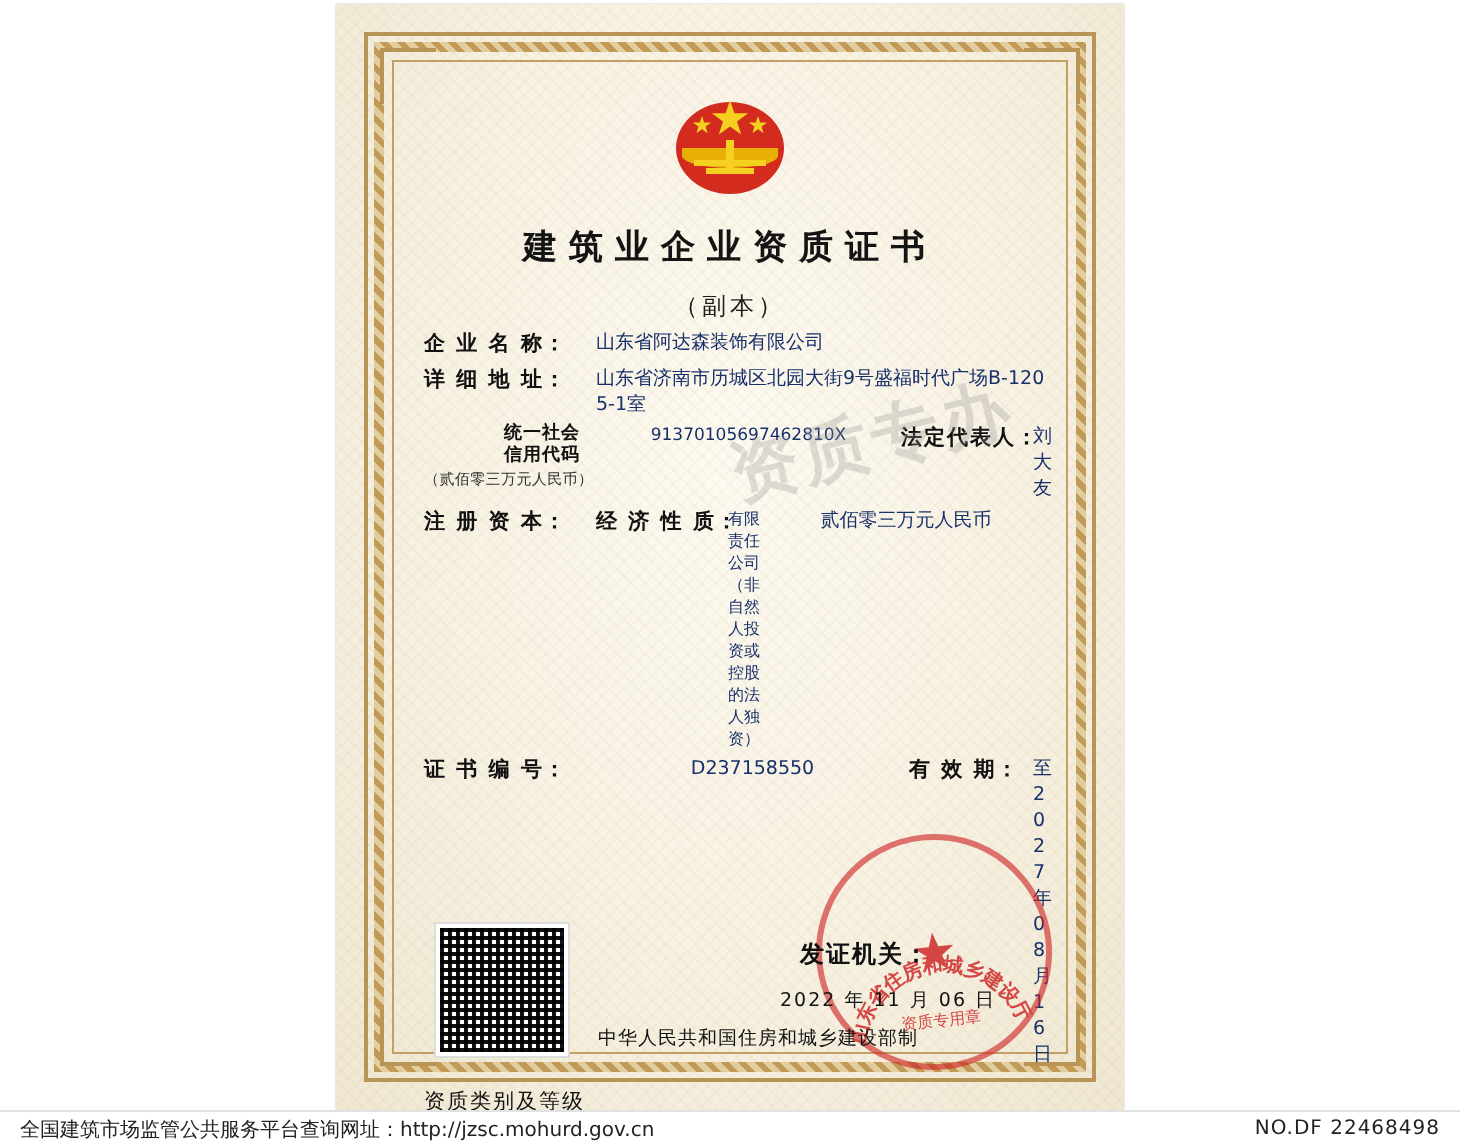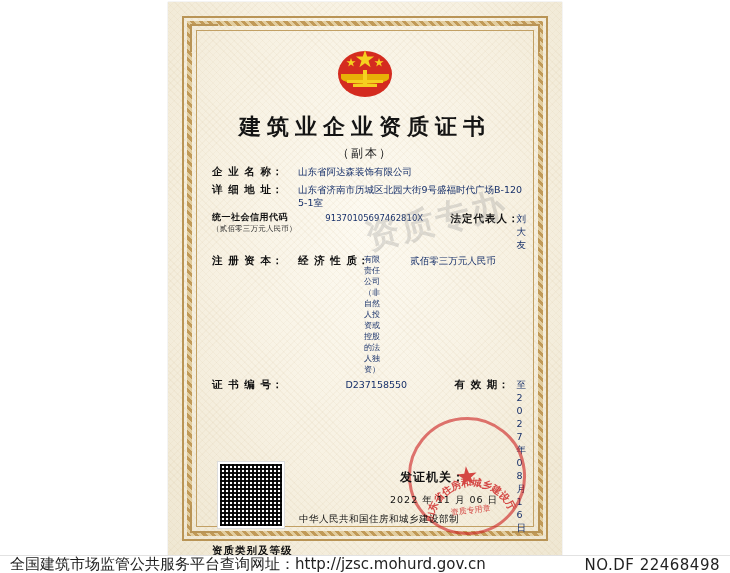--- a/index.html
+++ b/index.html
@@ -89,21 +89,21 @@
   }
 
   
   .cert-title {
     position: absolute;
     top: 110px;
     left: 0;
     right: 0;
     text-align: center;
     font-family: "DejaVu Sans", sans-serif;
-    font-size: 22px;
+    font-size: 17px;
     font-weight: bold;
     letter-spacing: 6px;
     color: #141414;
   }
   .cert-subtitle {
     position: absolute;
     top: 143px;
     left: 0;
     right: 0;
     text-align: center;
@@ -144,36 +144,36 @@
     color: #17306a;
     line-height: 13px;
     word-break: break-all;
   }
   .val.small { font-size: 8.5px; }
   .lbl-stack {
     width: 86px;
     flex: 0 0 auto;
     line-height: 11px;
   }
-  .lbl-stack .l1 { font-size: 9px; font-weight: bold; color: #111; letter-spacing: 0.5px; }
+  .lbl-stack .l1 { font-size: 9px; font-weight: bold; color: #111; letter-spacing: 0.5px; margin-left: 40px; }
   .lbl-stack .l2 { font-size: 7.5px; color: #333; letter-spacing: 0.2px; }
   .half { display: flex; }
   .half.a { width: 196px; justify-content: center; }
   .half.b { flex: 1; }
   .note2 {
     font-size: 8px;
     color: #17306a;
     line-height: 11px;
     max-width: 138px;
   }
 
   .qual-title {
     margin-top: 10px;
     font-size: 10.5px;
-    font-weight: bold;
+    font-weight: normal;
     color: #111;
     letter-spacing: 1px;
   }
   .qual-item {
     margin-top: 5px;
     margin-left: 6px;
     font-size: 10px;
     color: #17306a;
   }
 
@@ -293,21 +293,21 @@
     bottom: 0;
     height: 18px;
     background: #ffffff;
     border-top: 1px solid #e2e2e2;
     display: flex;
     align-items: center;
     justify-content: space-between;
     padding: 0 10px;
     box-sizing: border-box;
     font-family: "DejaVu Sans", sans-serif;
-    font-size: 15px;
+    font-size: 10px;
     color: #222;
   }
   .footer .right { letter-spacing: 0.5px; }
 </style>
 </head>
 <body>
 
 <div class="page">
 
   <div class="cert">

